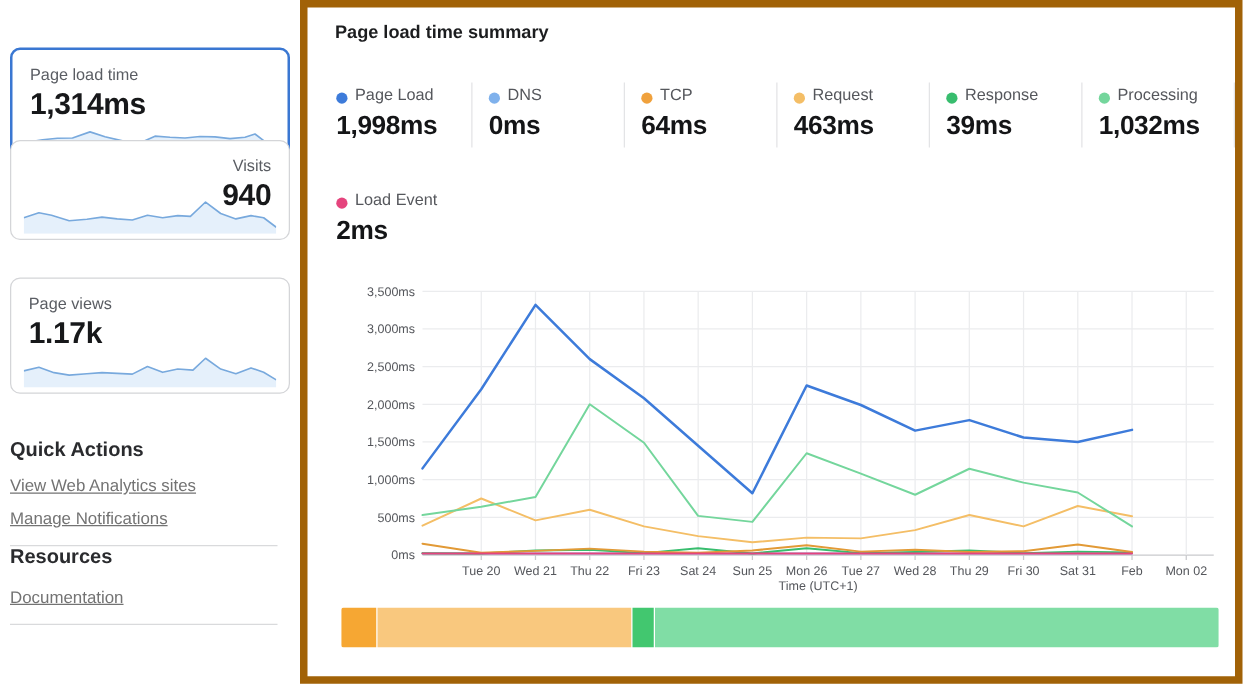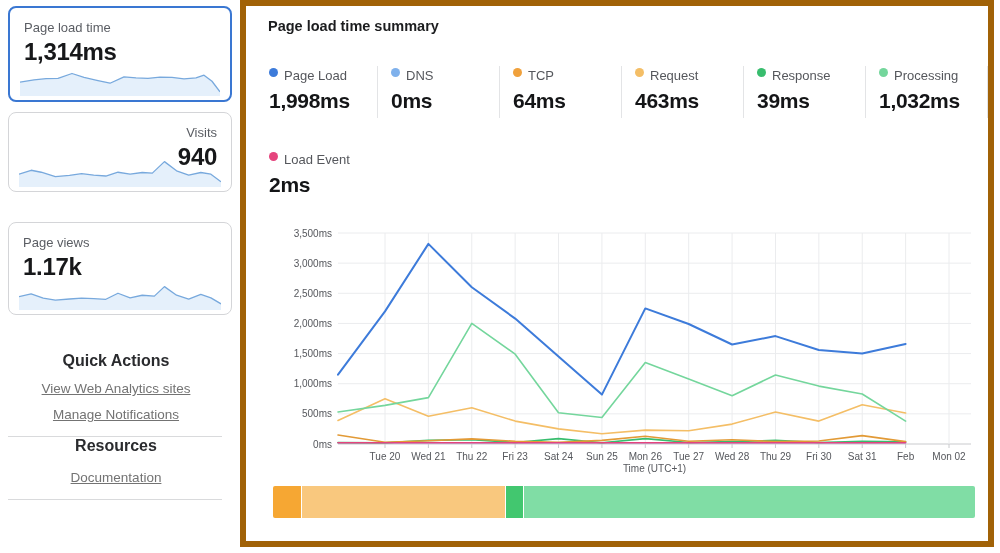--- a/index.html
+++ b/index.html
@@ -7,41 +7,41 @@
     width:1000px;height:553px;overflow:hidden;position:relative;
     background:#ffffff;font-family:"Liberation Sans",sans-serif;color:#1c1d1f;
   }
   
   .sidebar{position:absolute;left:8px;top:0;width:224px;}
   .card{
     position:absolute;left:0;width:224px;box-sizing:border-box;
     background:#fff;border:1px solid #d4d5d8;border-radius:8px;
     padding:12px 14px 0 14px;cursor:pointer;overflow:hidden;
   }
-  .card.selected{border:2px solid #3a77d2;}
+  .card.selected{border:2px solid #3a77d2;margin-top:32px;}
   .card-label{font-size:13px;color:#5a5d63;}
   .card-value{font-size:24px;font-weight:bold;color:#17181a;margin-top:3px;letter-spacing:-0.3px;}
   .spark{position:absolute;left:10px;right:10px;bottom:4px;height:36px;width:calc(100% - 20px);}
   .side-section{position:absolute;left:0;width:216px;}
   .side-head{font-size:16px;font-weight:bold;color:#2a2b2e;margin:0 0 4px 0;}
   .side-link{display:block;font-size:13.5px;color:#737373;text-decoration:underline;margin-top:11px;}
   .side-hr{border:none;border-top:1px solid #d9dadc;margin:14px 0 0 0;width:214px;}
   
   .panel{
     position:absolute;left:240px;top:0;width:754px;height:547px;
     background:#fff;border:6px solid #a16207;box-sizing:border-box;
   }
   .panel-title{position:absolute;left:22px;top:12px;font-size:14.5px;font-weight:bold;color:#1c1d1f;}
   .panel-sub{position:absolute;left:22px;top:34px;font-size:13px;color:#45474a;}
   .mrow{position:absolute;left:10px;display:flex;}
   .mrow1{top:60px;}
   .mrow2{top:144px;}
   .mcell{width:122px;box-sizing:border-box;padding:2px 0 0 13px;height:52px;}
   .mrow1 .mcell{border-right:1px solid #e3e4e6;}
-  .mlabel{display:flex;align-items:flex-start;font-size:13px;color:#55575c;}
+  .mlabel{display:flex;align-items:flex-end;font-size:13px;color:#55575c;}
   .dot{width:9px;height:9px;border-radius:50%;margin-right:6px;flex:0 0 auto;}
   .mvalue{font-size:21px;font-weight:bold;color:#141517;margin-top:6px;letter-spacing:-0.3px;}
   
   #chart{position:absolute;left:10px;top:210px;}
   .tick{font-family:"Liberation Sans",sans-serif;font-size:10px;fill:#55575c;}
   
   .stackbar{
     position:absolute;left:27px;top:480px;width:702px;height:32px;
     display:flex;gap:1px;border-radius:2px;overflow:hidden;
   }
@@ -72,21 +72,21 @@
 
   <div class="card" style="top:222px;height:93px;">
     <div class="card-label">Page views</div>
     <div class="card-value">1.17k</div>
     <svg class="spark" viewBox="0 0 100 40" preserveAspectRatio="none">
         <path d="M0.0,25.2 L6.0,22.0 L12.0,26.8 L18.0,29.0 L25.0,27.8 L31.0,26.8 L37.0,27.4 L43.0,28.1 L49.0,21.4 L55.0,26.5 L61.0,23.6 L67.0,24.6 L72.0,14.0 L78.0,23.6 L84.0,27.8 L90.0,22.6 L95.0,26.5 L100.0,33.2 L100,40 L0,40 Z" fill="#dcebf9" fill-opacity="0.75" stroke="none"></path>
         <path d="M0.0,25.2 L6.0,22.0 L12.0,26.8 L18.0,29.0 L25.0,27.8 L31.0,26.8 L37.0,27.4 L43.0,28.1 L49.0,21.4 L55.0,26.5 L61.0,23.6 L67.0,24.6 L72.0,14.0 L78.0,23.6 L84.0,27.8 L90.0,22.6 L95.0,26.5 L100.0,33.2" fill="none" stroke="#78a9dd" stroke-width="1.3" vector-effect="non-scaling-stroke" stroke-linejoin="round"></path>
       </svg>
   </div>
 
-  <div class="side-section" style="top:352px;text-align:center;">
+  <div class="side-section" style="top:352px;">
     <h3 class="side-head">Quick Actions</h3>
     <a class="side-link" href="#">View Web Analytics sites</a>
     <a class="side-link" href="#">Manage Notifications</a>
     <hr class="side-hr">
     <h3 class="side-head" style="">Resources</h3>
     <a class="side-link" href="#" style="margin-top:15px;">Documentation</a>
     <hr class="side-hr">
   </div>
 </div>
 

